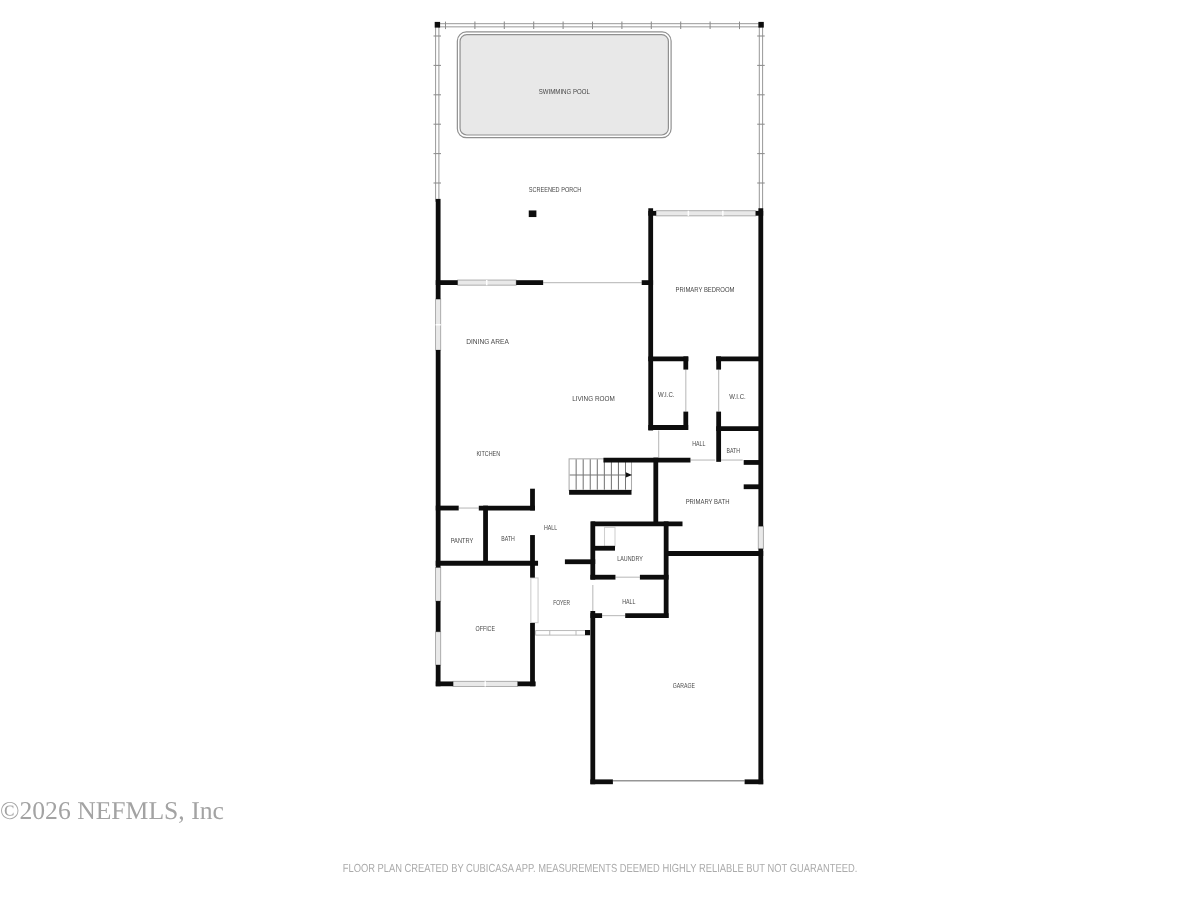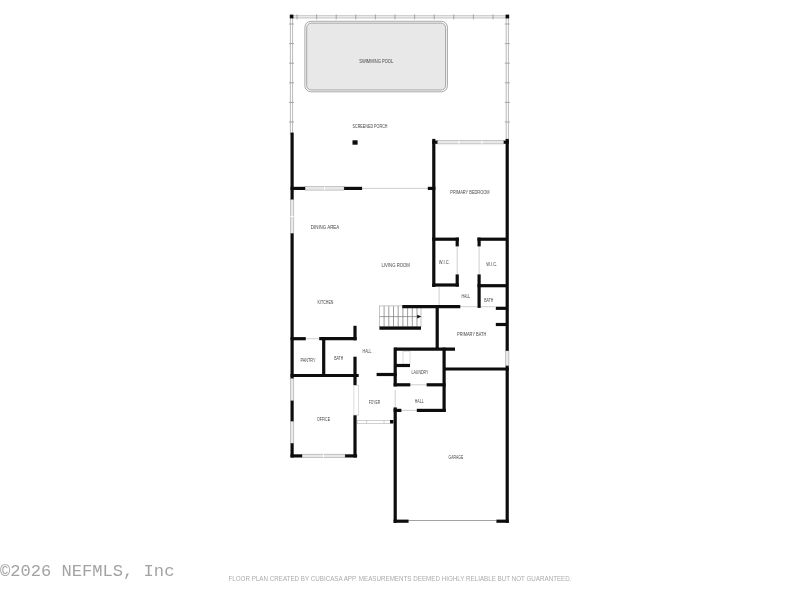--- a/index.html
+++ b/index.html
@@ -1,15 +1,15 @@
 <!DOCTYPE html>
 <html><head><meta charset="utf-8"><title>Floor Plan</title><style>
 html,body{margin:0;padding:0;background:#ffffff;width:800px;height:600px;overflow:hidden;}
 svg{display:block;position:absolute;top:0;left:0;}
-.wm{position:absolute;left:0px;top:562px;font-family:Liberation Mono, monospace;font-size:17.1px;color:#a3a3a3;letter-spacing:0px;}
+.wm{position:absolute;left:0px;top:531px;font-family:Liberation Serif, serif;font-size:17.1px;color:#a3a3a3;letter-spacing:0px;}
 .disc{position:absolute;left:0;top:574px;width:800px;text-align:center;font-family:"Liberation Sans",sans-serif;font-size:7.8px;color:#ababab;letter-spacing:0px;transform:scaleX(0.8);transform-origin:400px 0;}
 </style></head><body>
 <svg width="800" height="600" viewBox="0 0 800 600">
 <rect x="0" y="0" width="800" height="600" fill="#ffffff"></rect>
 
 <g stroke="#8c8c8c" stroke-width="0.6" fill="none">
       <line x1="292" y1="15.8" x2="507.4" y2="15.8"></line>
       <line x1="292" y1="17.9" x2="507.4" y2="17.9"></line>
       <line x1="297.0" y1="14.4" x2="297.0" y2="19.4" stroke-width="0.7"></line>
       <line x1="316.6" y1="14.4" x2="316.6" y2="19.4" stroke-width="0.7"></line>

